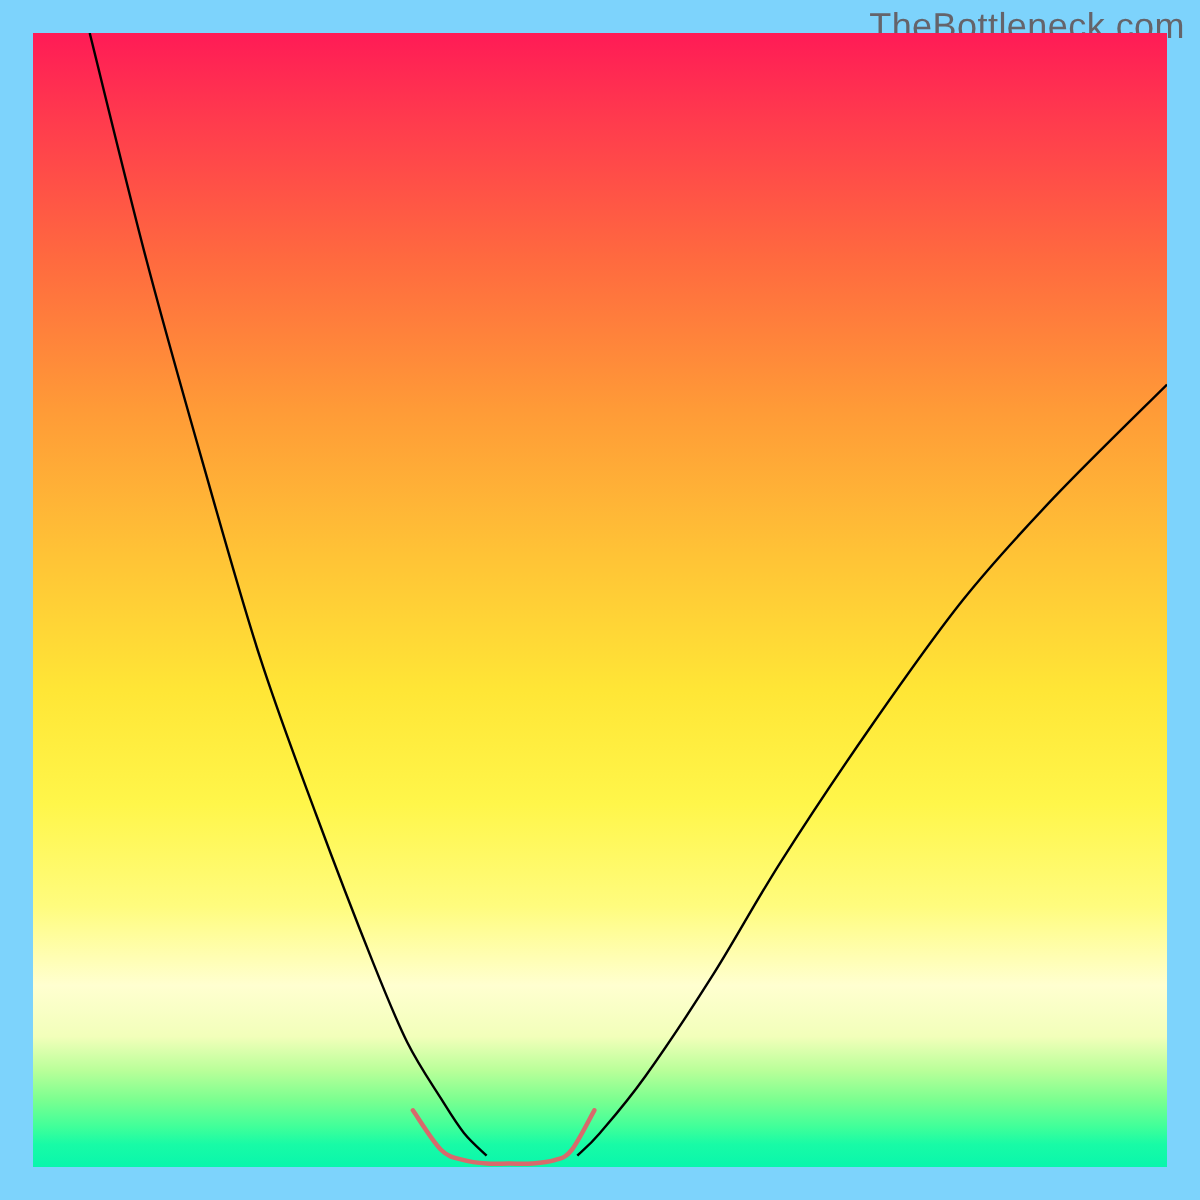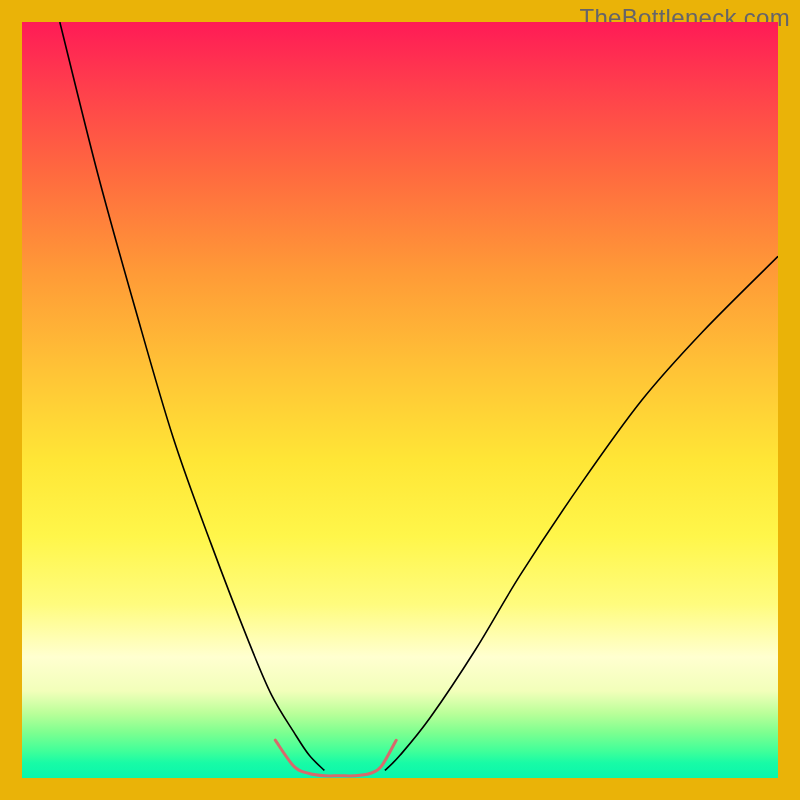--- a/index.html
+++ b/index.html
@@ -1,16 +1,16 @@
 <!DOCTYPE html>
 <html><head>
 <meta charset="utf-8">
 <style>
 html, body { margin: 0; padding: 0; width: 800px; height: 800px; background: #000; overflow: hidden; }
-.frame { position: relative; width: 800px; height: 800px; background: #eab308; }
+.frame { position: relative; width: 800px; height: 800px; background: #7dd3fc; }
 .watermark {
   position: absolute; top: 4px; right: 10px;
   font-family: Arial, "Helvetica Neue", Helvetica, sans-serif;
   font-size: 24px; font-weight: 500; color: #65646a; letter-spacing: .3px;
 }
 .plot {
   position: absolute;
   left: 22px; right: 22px; top: 22px; bottom: 22px;
   background: linear-gradient(to bottom,
     #ff1b56 0%,

